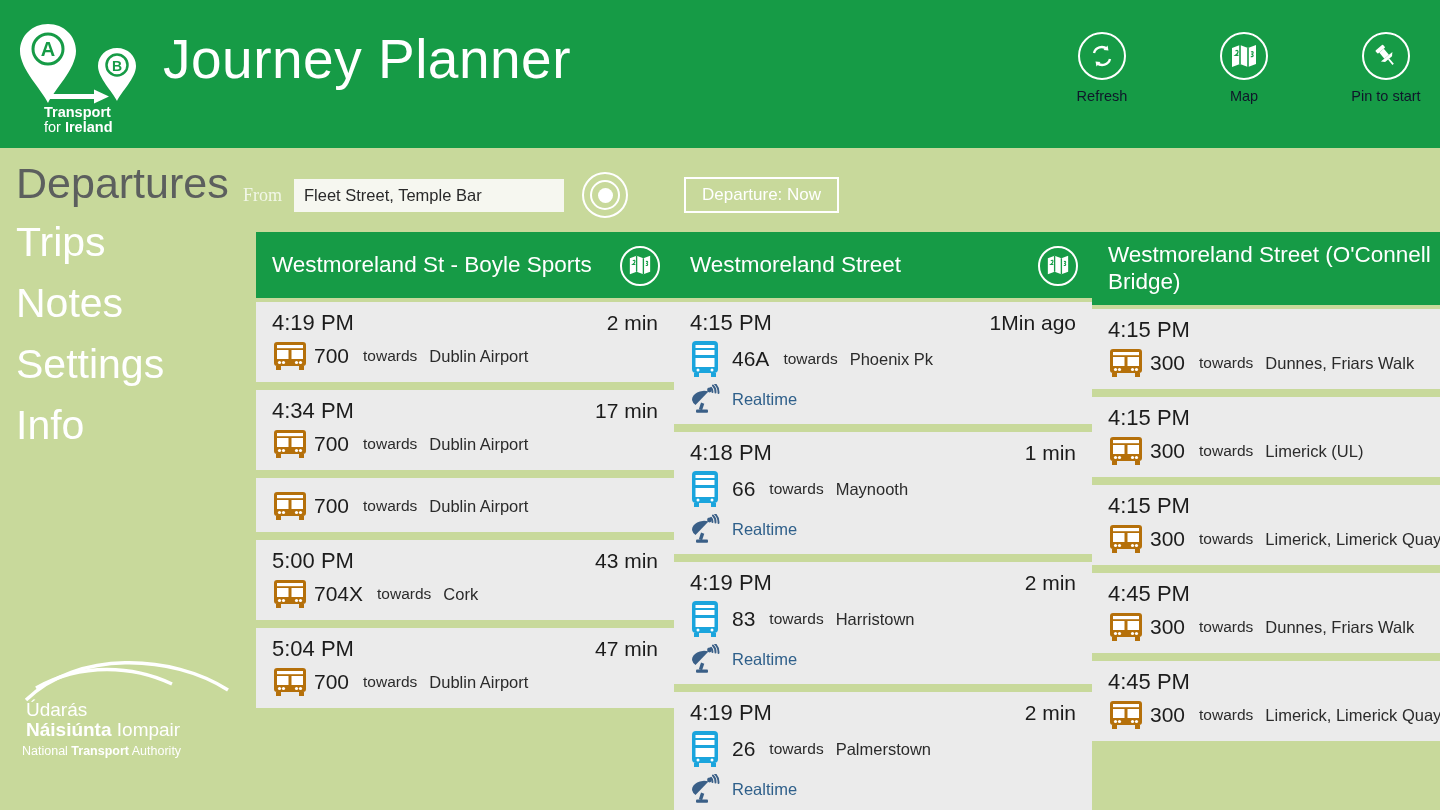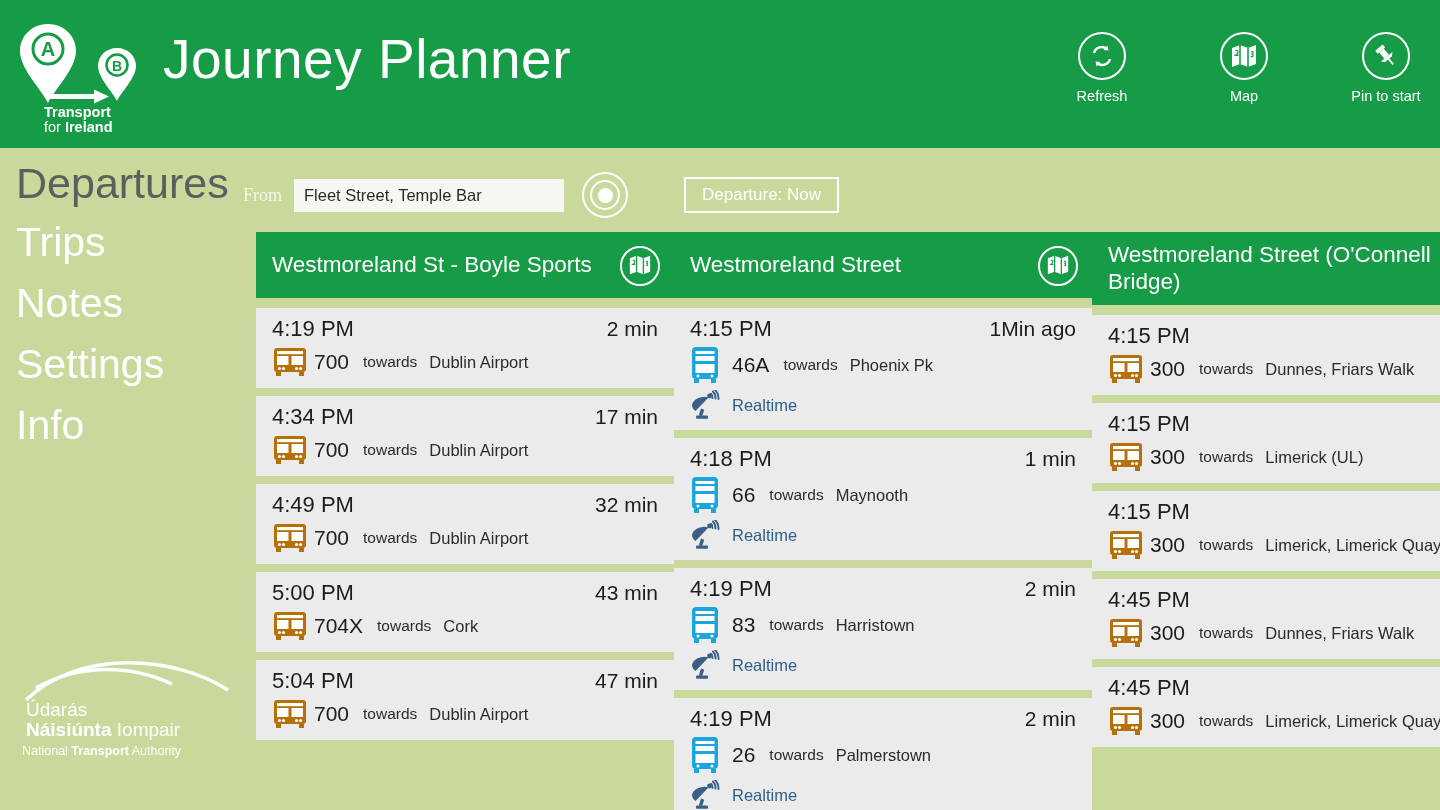--- a/index.html
+++ b/index.html
@@ -32,21 +32,21 @@
   }
   .appbar-btn {
     width: 80px; display: flex; flex-direction: column; align-items: center;
     cursor: pointer; background: none; border: 0;
   }
   .appbar-circle {
     width: 48px; height: 48px; border-radius: 50%;
     border: 2.5px solid #ffffff; display: flex; align-items: center; justify-content: center;
   }
   .appbar-label {
-    margin-top: 8px; font-size: 14.5px; color: #ffffff; white-space: nowrap;
+    margin-top: 8px; font-size: 14.5px; color: #0f172a; white-space: nowrap;
   }
 
   
   .sidebar { position: absolute; left: 0; top: 148px; width: 256px; height: 656px; }
   .page-title {
     position: absolute; left: 16px; top: 14px;
     font-size: 43px; color: #5c5f5e; font-weight: 400; line-height: 1;
   }
   .nav { position: absolute; left: 16px; top: 74px; }
   .nav-item {
@@ -95,21 +95,21 @@
     padding: 10px 60px 10px 16px; position: relative;
     display: flex; align-items: center;
   }
   .stop-name { font-size: 22.5px; line-height: 1.18; font-weight: 400; }
   .stop-map-btn {
     position: absolute; right: 14px; top: 14px;
     width: 40px; height: 40px; border-radius: 50%;
     border: 2.5px solid #ffffff; display: flex; align-items: center; justify-content: center;
     cursor: pointer; background: transparent;
   }
-  .dep-list { margin-top: 10px; border-radius: 15px; }
+  .dep-list { margin-top: 4px; border-radius: 15px; }
   .dep-row {
     background: #ebebeb; padding: 8px 16px 10px 16px; margin-top: 8px;
   }
   .dep-row:first-child { margin-top: 0; }
   .dep-toprow { display: flex; justify-content: space-between; align-items: baseline; }
   .dep-time { font-size: 22px; color: #1c1c1c; }
   .dep-eta { font-size: 21px; color: #1c1c1c; white-space: nowrap; }
   .dep-main { display: flex; align-items: center; margin-top: 4px; flex-wrap: wrap; }
   .mode-icon { width: 42px; flex: 0 0 42px; display: flex; align-items: center; justify-content: flex-start; }
   .route-num { font-size: 21px; color: #1c1c1c; margin-right: 14px; }
@@ -280,24 +280,20 @@
     <rect x="4" y="26" width="5" height="4" fill="#b5700a"></rect>
     <rect x="27" y="26" width="5" height="4" fill="#b5700a"></rect>
   </svg>
               </span>
               <span class="route-num">700</span>
               <span class="towards-word">towards</span>
               <span class="dest">Dublin Airport</span>
             </div>
           </div>
           <div class="dep-row">
-            <div class="dep-toprow">
-              <span class="dep-time">4:49 PM</span>
-              <span class="dep-eta">32 min</span>
-            </div>
             <div class="dep-main">
               <span class="mode-icon">
                 <svg width="36" height="32" viewBox="0 0 36 32" aria-hidden="true">
     <rect x="2" y="2" width="32" height="24" rx="3" fill="#b5700a"></rect>
     <rect x="5" y="5" width="26" height="3.2" fill="#ffffff"></rect>
     <rect x="5" y="10" width="11.5" height="9" fill="#ffffff"></rect>
     <rect x="19.5" y="10" width="11.5" height="9" fill="#ffffff"></rect>
     <circle cx="7.5" cy="22.5" r="1.6" fill="#ffffff"></circle>
     <circle cx="11.5" cy="22.5" r="1.6" fill="#ffffff"></circle>
     <circle cx="24.5" cy="22.5" r="1.6" fill="#ffffff"></circle>

